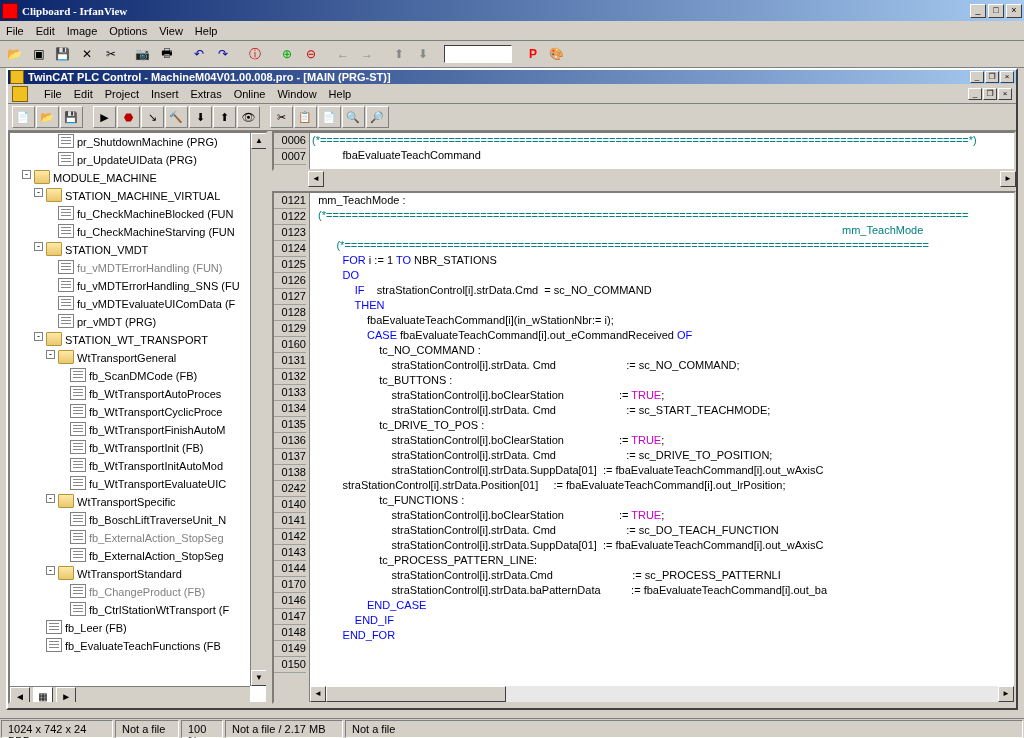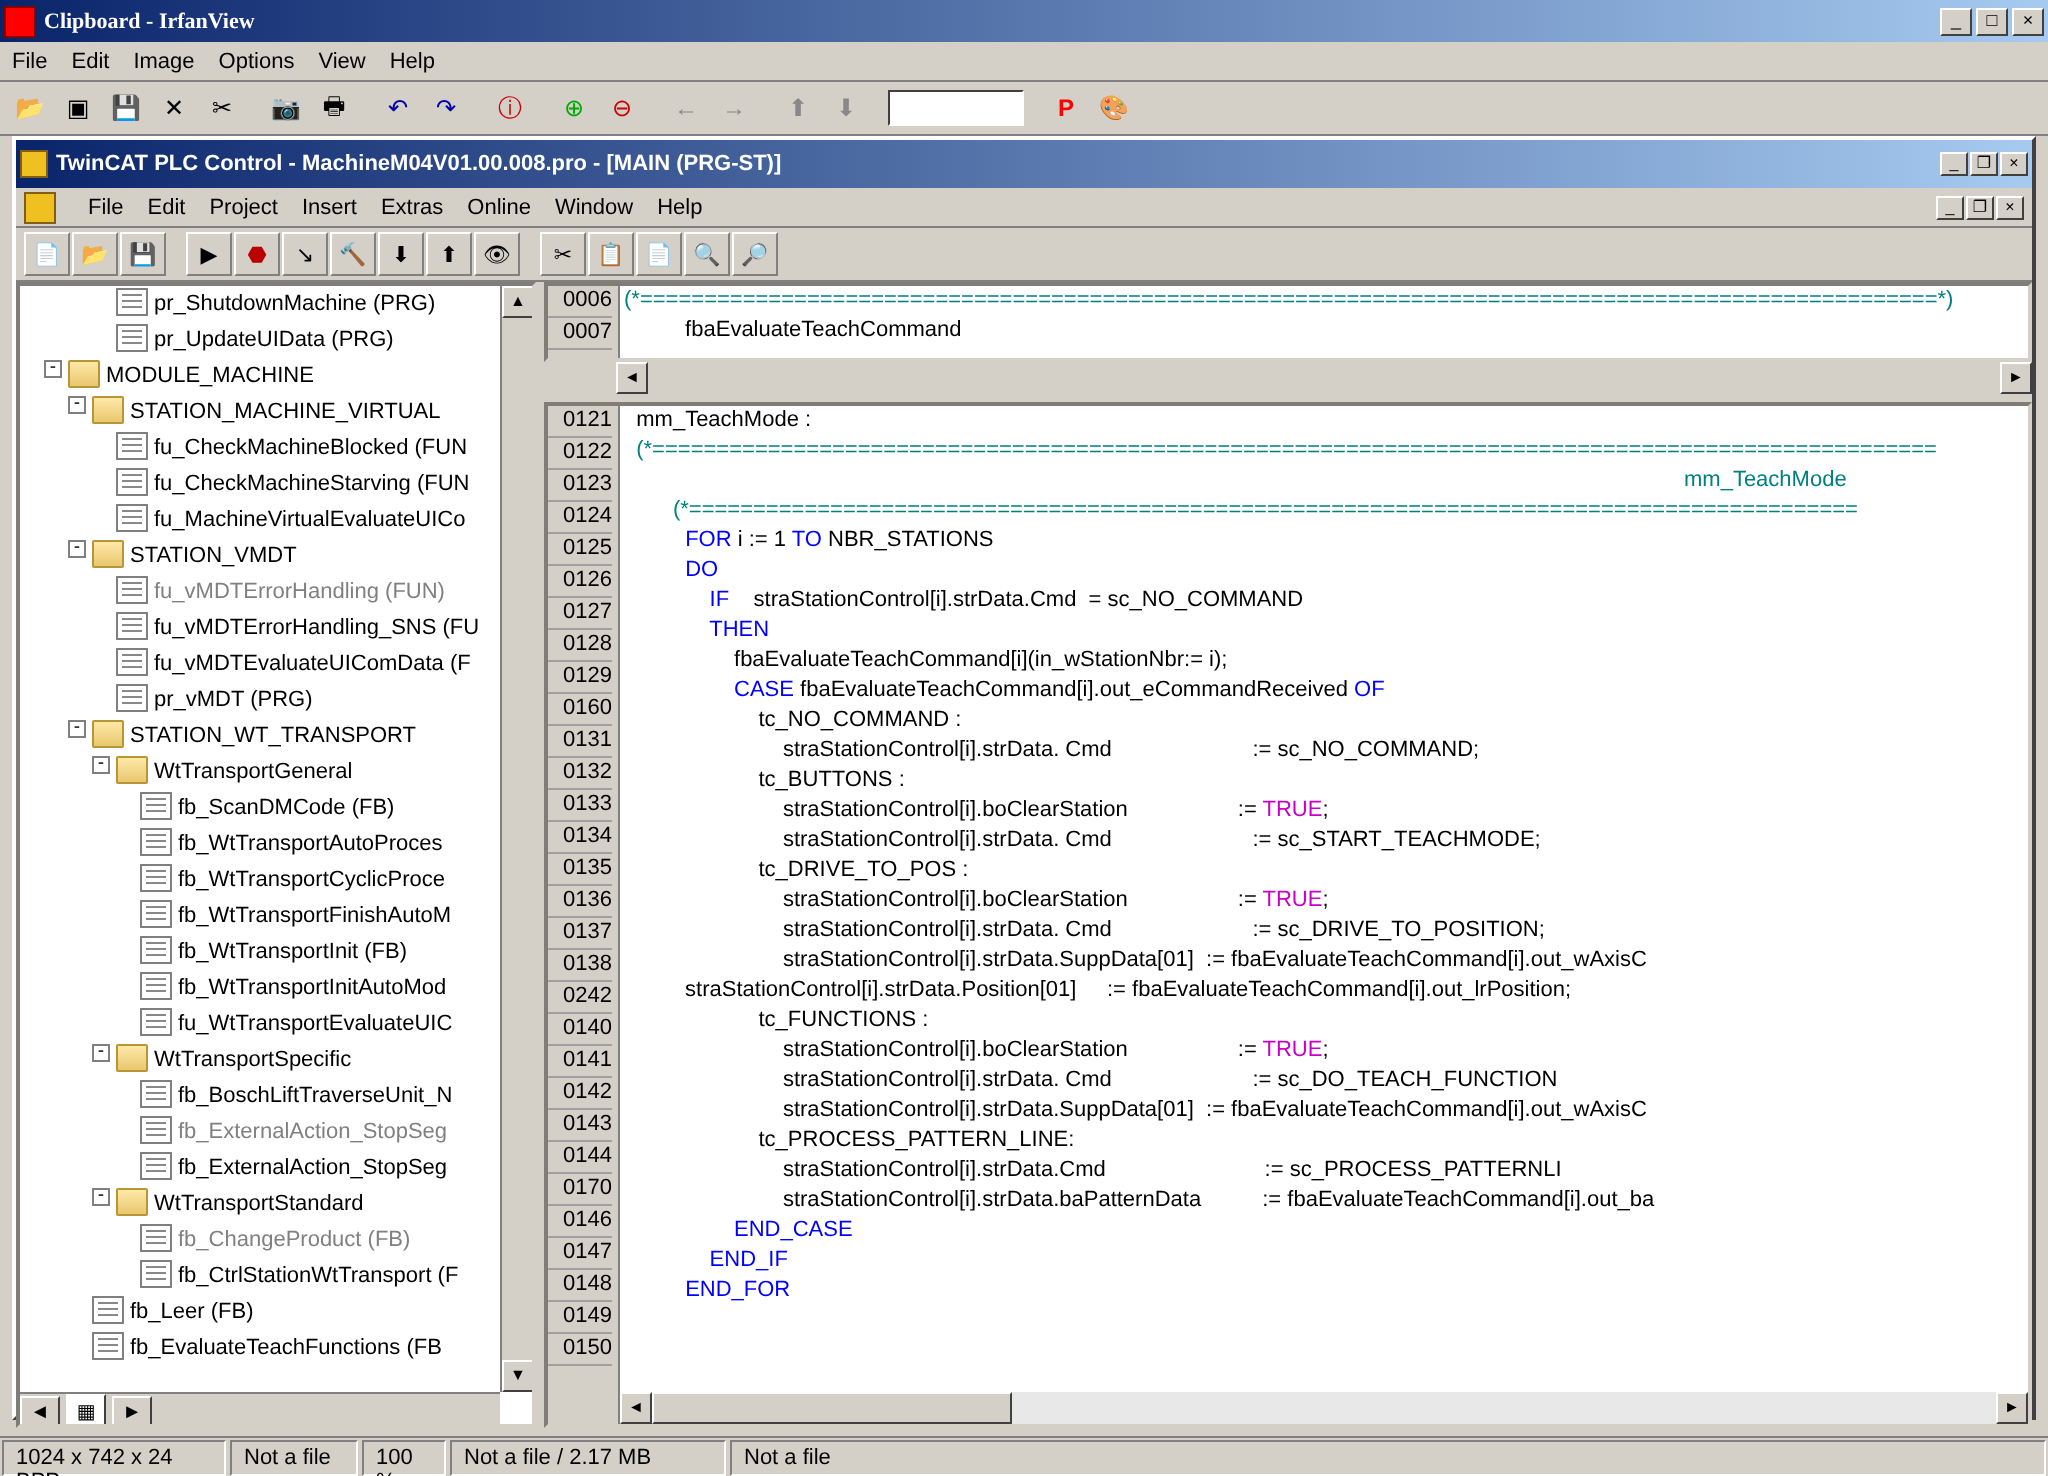--- a/index.html
+++ b/index.html
@@ -13,21 +13,21 @@
 
 .menubar { background: #d4d0c8; height: 20px; display: flex; align-items: center; padding: 0 6px; gap: 12px; border-bottom: 1px solid #808080; }
 .menubar span { cursor: pointer; }
 
 .toolbar { background: #d4d0c8; height: 27px; display: flex; align-items: center; padding: 2px 4px; gap: 2px; border-bottom: 1px solid #808080; }
 .tb-btn { width: 22px; height: 22px; border: 1px solid transparent; display: flex; align-items: center; justify-content: center; cursor: pointer; font-size: 12px; }
 .tb-sep { width: 6px; }
 .tb-input { width: 68px; height: 18px; border: 1px solid; border-color: #404040 #fff #fff #404040; background: white; }
 
 .inner-window { position: absolute; top: 68px; left: 6px; width: 1012px; height: 642px; border: 2px solid; border-color: #fff #404040 #404040 #fff; background: #d4d0c8; }
-.inner-titlebar { background: linear-gradient(to right, #0a246a, #a6caf0); height: 24px; display: flex; align-items: center; padding: 0 2px; }
+.inner-titlebar { background: linear-gradient(to right, #0a246a, #a6caf0); height: 14px; display: flex; align-items: center; padding: 0 2px; }
 .inner-titlebar-text { color: white; font-weight: bold; flex: 1; font-size: 11px; }
 .inner-btns { display: flex; gap: 1px; }
 .inner-btn { width: 14px; height: 12px; background: #d4d0c8; border: 1px solid; border-color: #fff #404040 #404040 #fff; font-size: 8px; text-align: center; line-height: 10px; cursor: pointer; }
 
 .inner-menubar { background: #d4d0c8; height: 20px; display: flex; align-items: center; padding: 0 4px; gap: 12px; border-bottom: 1px solid #808080; }
 .inner-menubar-icon { width: 16px; height: 16px; margin-right: 4px; }
 
 .inner-toolbar { background: #d4d0c8; height: 27px; display: flex; align-items: center; padding: 2px 4px; gap: 1px; border-bottom: 1px solid #808080; }
 .tb2-btn { width: 23px; height: 22px; border: 1px solid; border-color: #fff #808080 #808080 #fff; display: flex; align-items: center; justify-content: center; cursor: pointer; font-size: 11px; background: #d4d0c8; }
 .tb2-sep { width: 8px; }
@@ -207,28 +207,20 @@
             <span class="tree-line"></span>
             <span class="tree-line"></span>
             <span class="tree-line"></span>
             <span style="display:inline-block;width:12px;"></span>
             <span class="tree-icon doc"></span>
             <span>fu_CheckMachineStarving (FUN</span>
           </div>
           <div class="tree-item">
             <span class="tree-line"></span>
             <span class="tree-line"></span>
-            <span class="tree-line"></span>
-            <span style="display:inline-block;width:12px;"></span>
-            <span class="tree-icon doc"></span>
-            <span>fu_MachineVirtualEvaluateUICo</span>
-          </div>
-          <div class="tree-item">
-            <span class="tree-line"></span>
-            <span class="tree-line"></span>
             <span class="tree-exp">-</span>
             <span class="tree-icon folder-open"></span>
             <span>STATION_VMDT</span>
           </div>
           <div class="tree-item dimmed">
             <span class="tree-line"></span>
             <span class="tree-line"></span>
             <span class="tree-line"></span>
             <span style="display:inline-block;width:12px;"></span>
             <span class="tree-icon doc"></span>
@@ -478,15 +470,15 @@
         </div>
       </div>
     </div>
   </div>
 </div>
 
 <div class="statusbar">
   <div class="status-cell" style="width:112px;">1024 x 742 x 24 BPP</div>
   <div class="status-cell" style="width:64px;">Not a file</div>
   <div class="status-cell" style="width:42px;">100 %</div>
-  <div class="status-cell" style="width:138px;">Not a file / 2.17 MB</div>
+  <div class="status-cell" style="width:118px;">Not a file / 2.17 MB</div>
   <div class="status-cell" style="flex:1;">Not a file</div>
 </div>
 
 </body></html>

